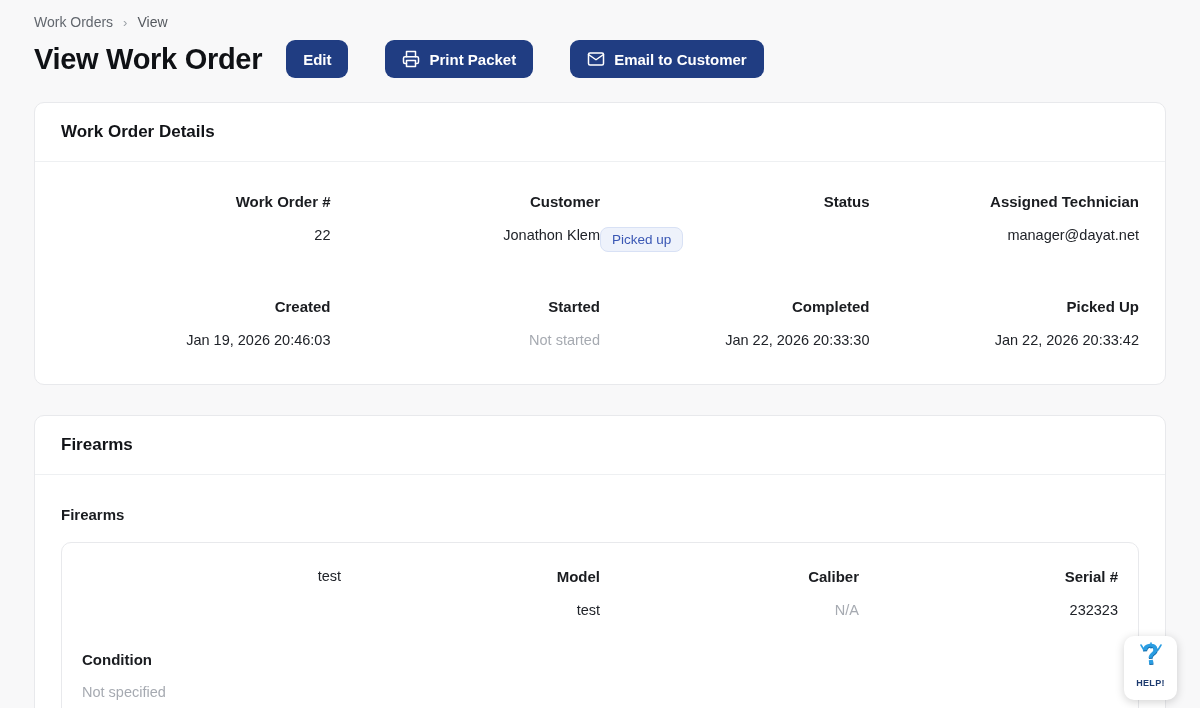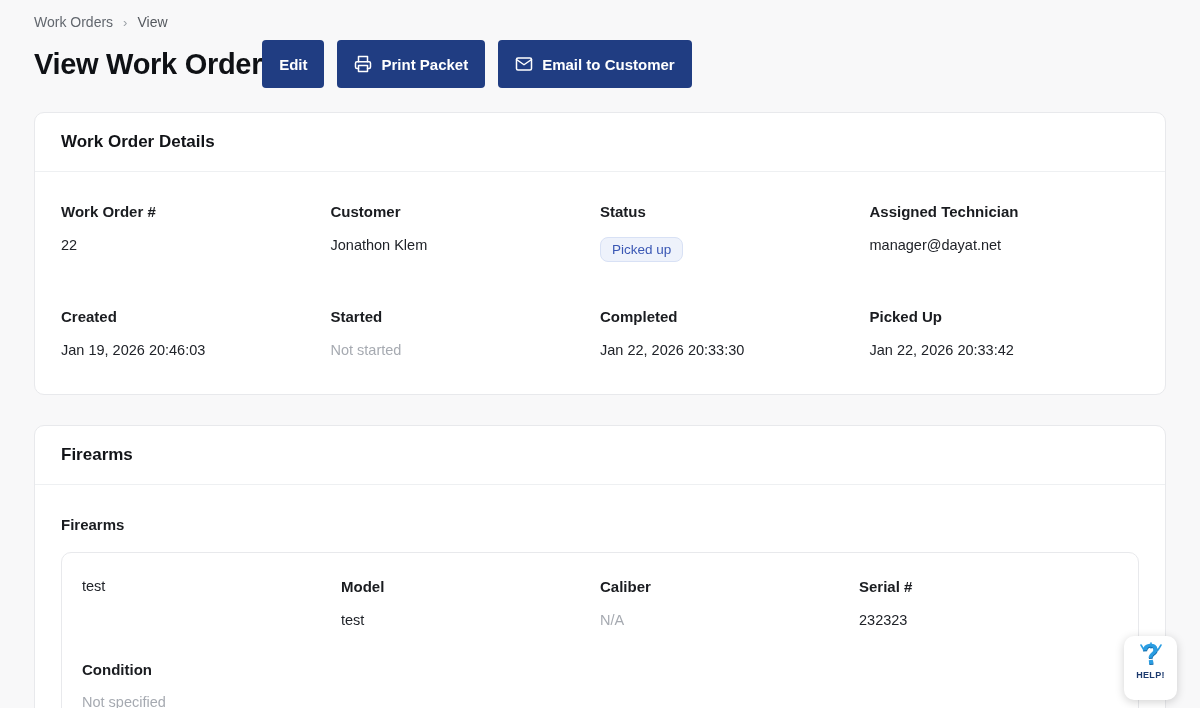--- a/index.html
+++ b/index.html
@@ -19,39 +19,39 @@
   .crumb-sep { color:#9aa0a6; font-size:13px; }
   .crumb-current { color:#55595f; }
   .title-row { display:flex; align-items:center; justify-content:flex-start; margin-top:10px; }
   .page-title { font-size:29px; font-weight:700; letter-spacing:-0.3px; color:#0f1115; }
 
   
   .toolbar { display:flex; align-items:center; gap:13px; }
   .btn {
     display:flex; align-items:center; gap:9px;
     background:#203d82; color:#fff;
-    border:none; border-radius:4px;
-    height:48px; padding:0 17px;
+    border:none; border-radius:9px;
+    height:38px; padding:0 17px;
     font-family:"Liberation Sans", sans-serif;
-    font-size:15px; font-weight:700; cursor:pointer;
+    font-size:15px; font-weight:700; cursor:pointer;margin-left:24px;
   }
   .btn svg { display:block; }
 
   
   .card {
     background:#fff; border:1px solid #e8e9ec; border-radius:10px;
     margin:0 0 30px 0;
   }
   .card-first { margin-top:24px; }
   .card-header { padding:19px 26px; border-bottom:1px solid #eef0f2; }
   .card-title { font-size:17px; font-weight:700; color:#121418; }
   .card-body { padding:31px 26px 36px; }
 
   .field-grid { display:grid; grid-template-columns:repeat(4,1fr); row-gap:46px; }
-  .field { display:flex; flex-direction:column; gap:17px; }
+  .field { display:flex; flex-direction:column; gap:17px;text-align:right; }
   .field-label { font-size:15px; font-weight:700; color:#1a1c20; font-weight:600; }
   .field-value { font-size:14.5px; color:#202329; }
   .muted { color:#a6aab1; }
 
   .badge {
     display:inline-block; align-self:flex-start;
     background:#eef2fb; border:1px solid #d8e1f5;
     color:#3a57b4; font-size:13.5px; font-weight:500;
     padding:4px 11px; border-radius:8px;
   }
@@ -72,21 +72,21 @@
     box-shadow:0 2px 10px rgba(0,0,0,0.18);
     display:flex; flex-direction:column; align-items:center; justify-content:flex-start;
     cursor:pointer; padding-top:3px;
   }
   .help-q {
     font-size:29px; font-weight:800; color:#2a9de2;
     text-shadow:0 1px 0 #1268a8; line-height:1.05;
     transform:rotate(-6deg);
   }
   .help-sparks { position:absolute; top:2px; left:50%; transform:translateX(-50%); }
-  .help-label { font-size:9px; font-weight:800; color:#1c3a6e; letter-spacing:0.3px; margin-top:1px; }
+  .help-label { font-size:9px; font-weight:800; color:#1c3a6e; letter-spacing:0.3px; margin-top:9px; }
 </style>
 </head>
 <body>
 
 <div class="page">
 
   <div class="breadcrumb">
     <span class="crumb-link">Work Orders</span>
     <span class="crumb-sep">›</span>
     <span class="crumb-current">View</span>

